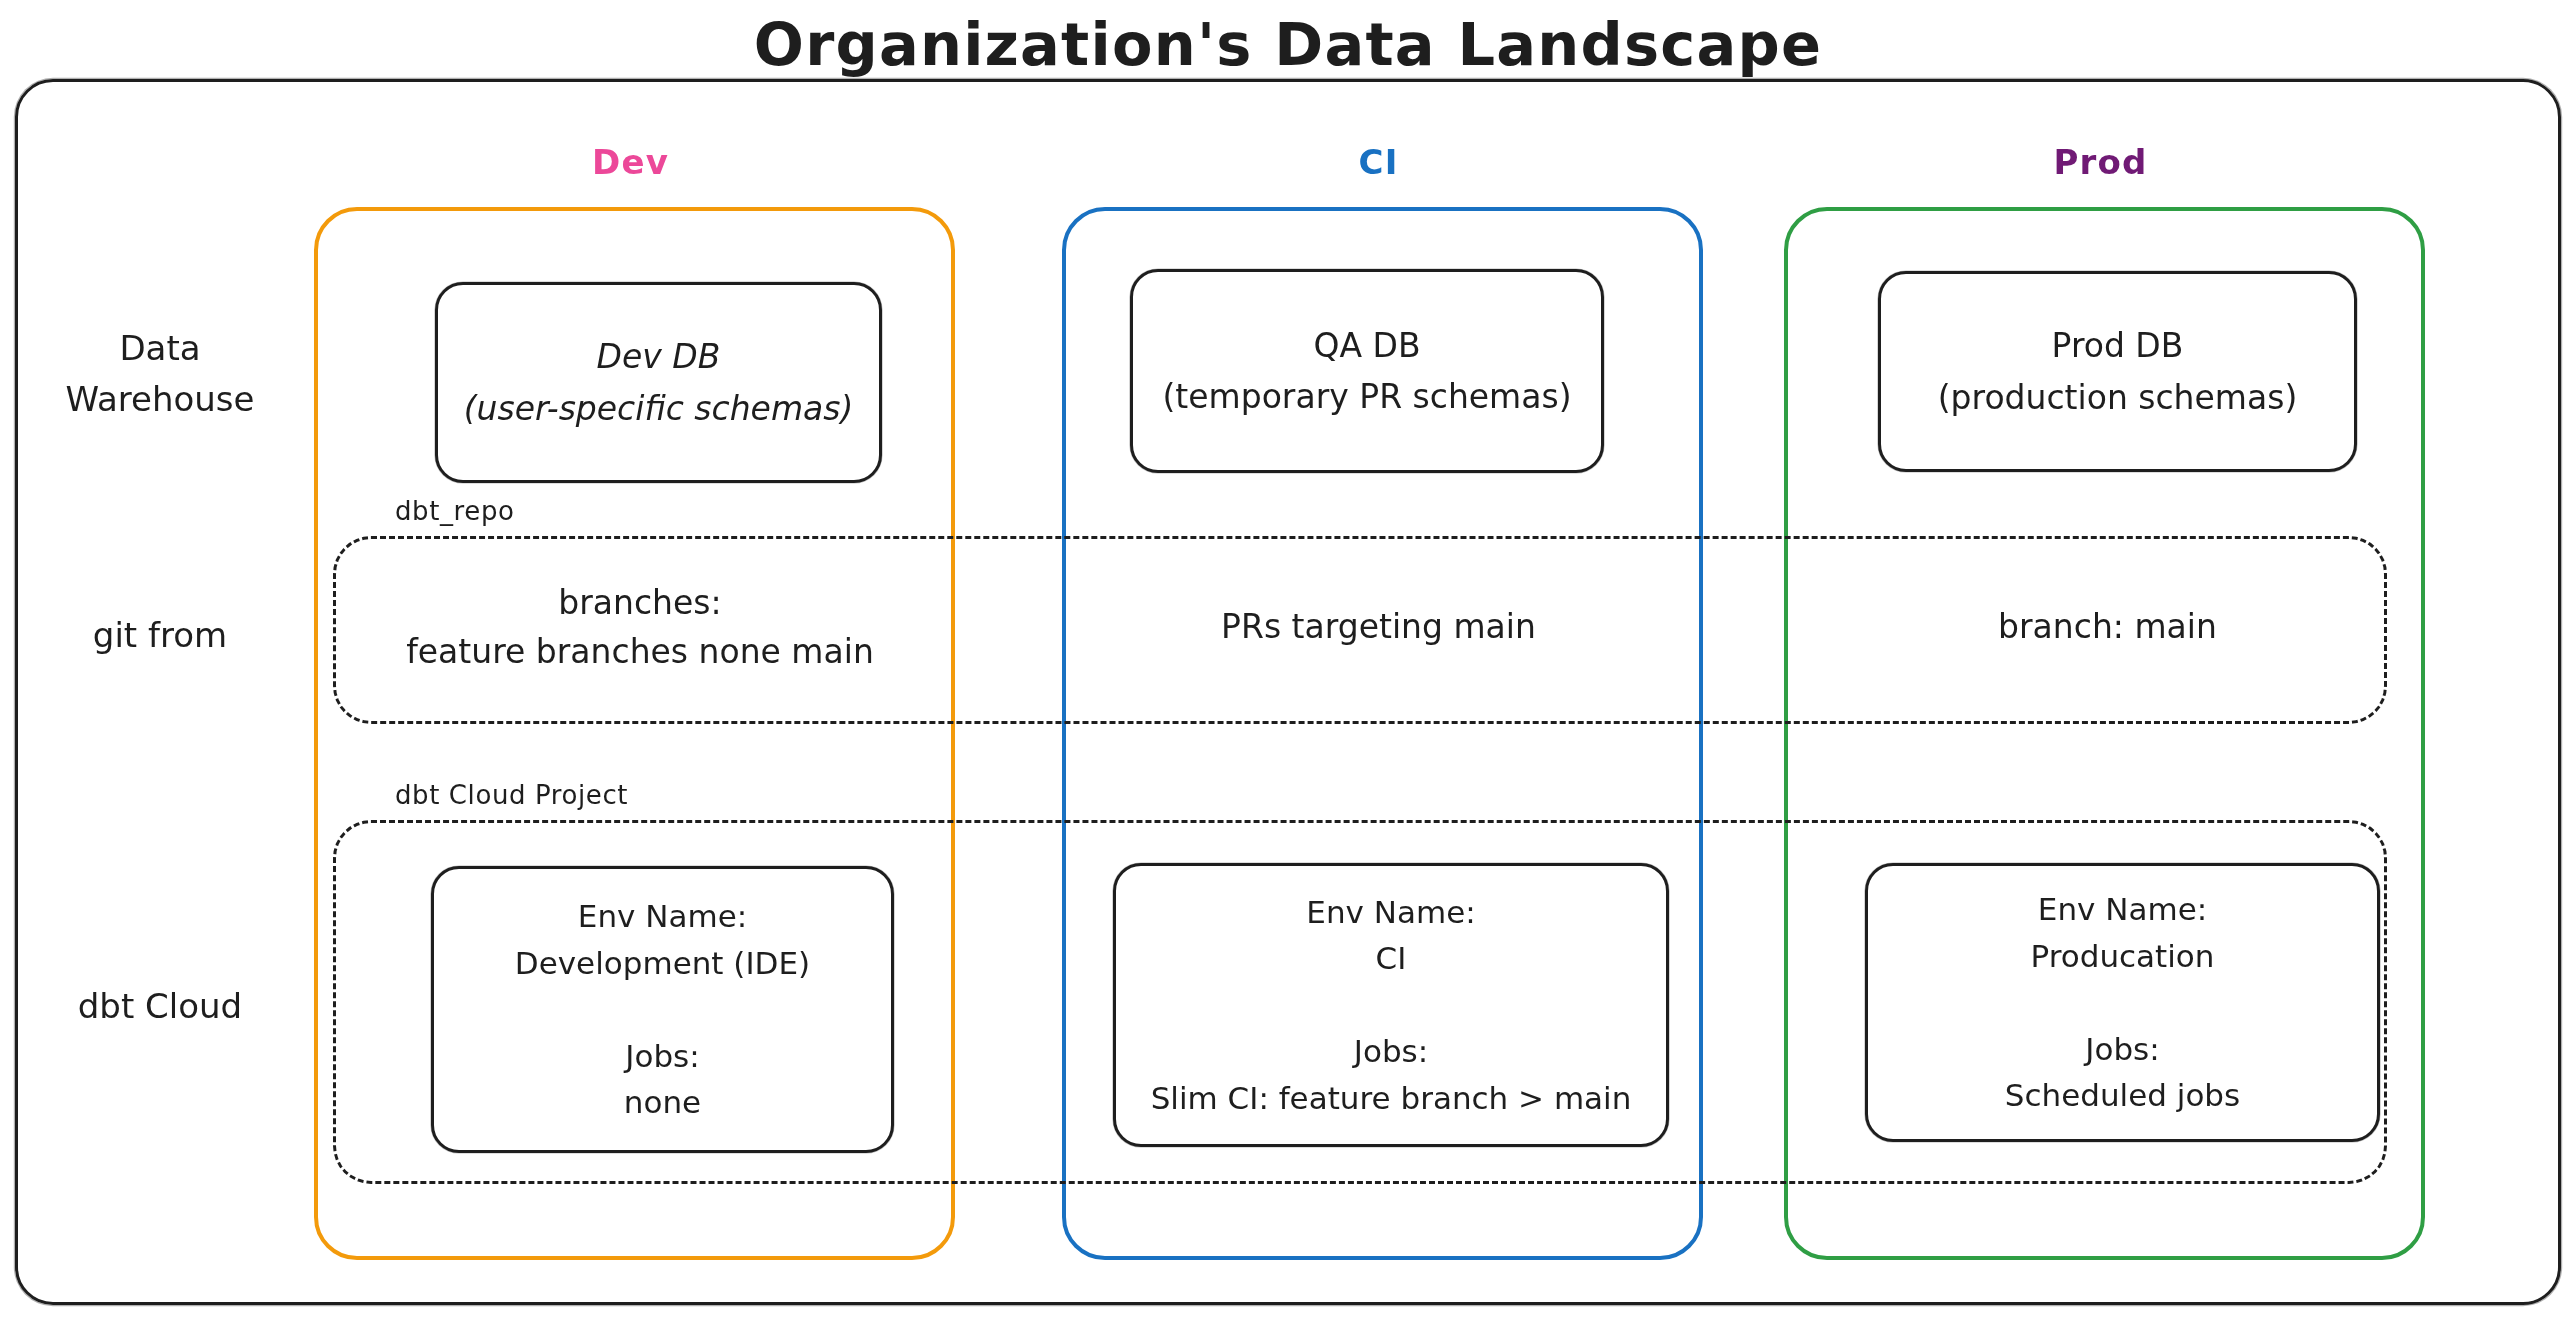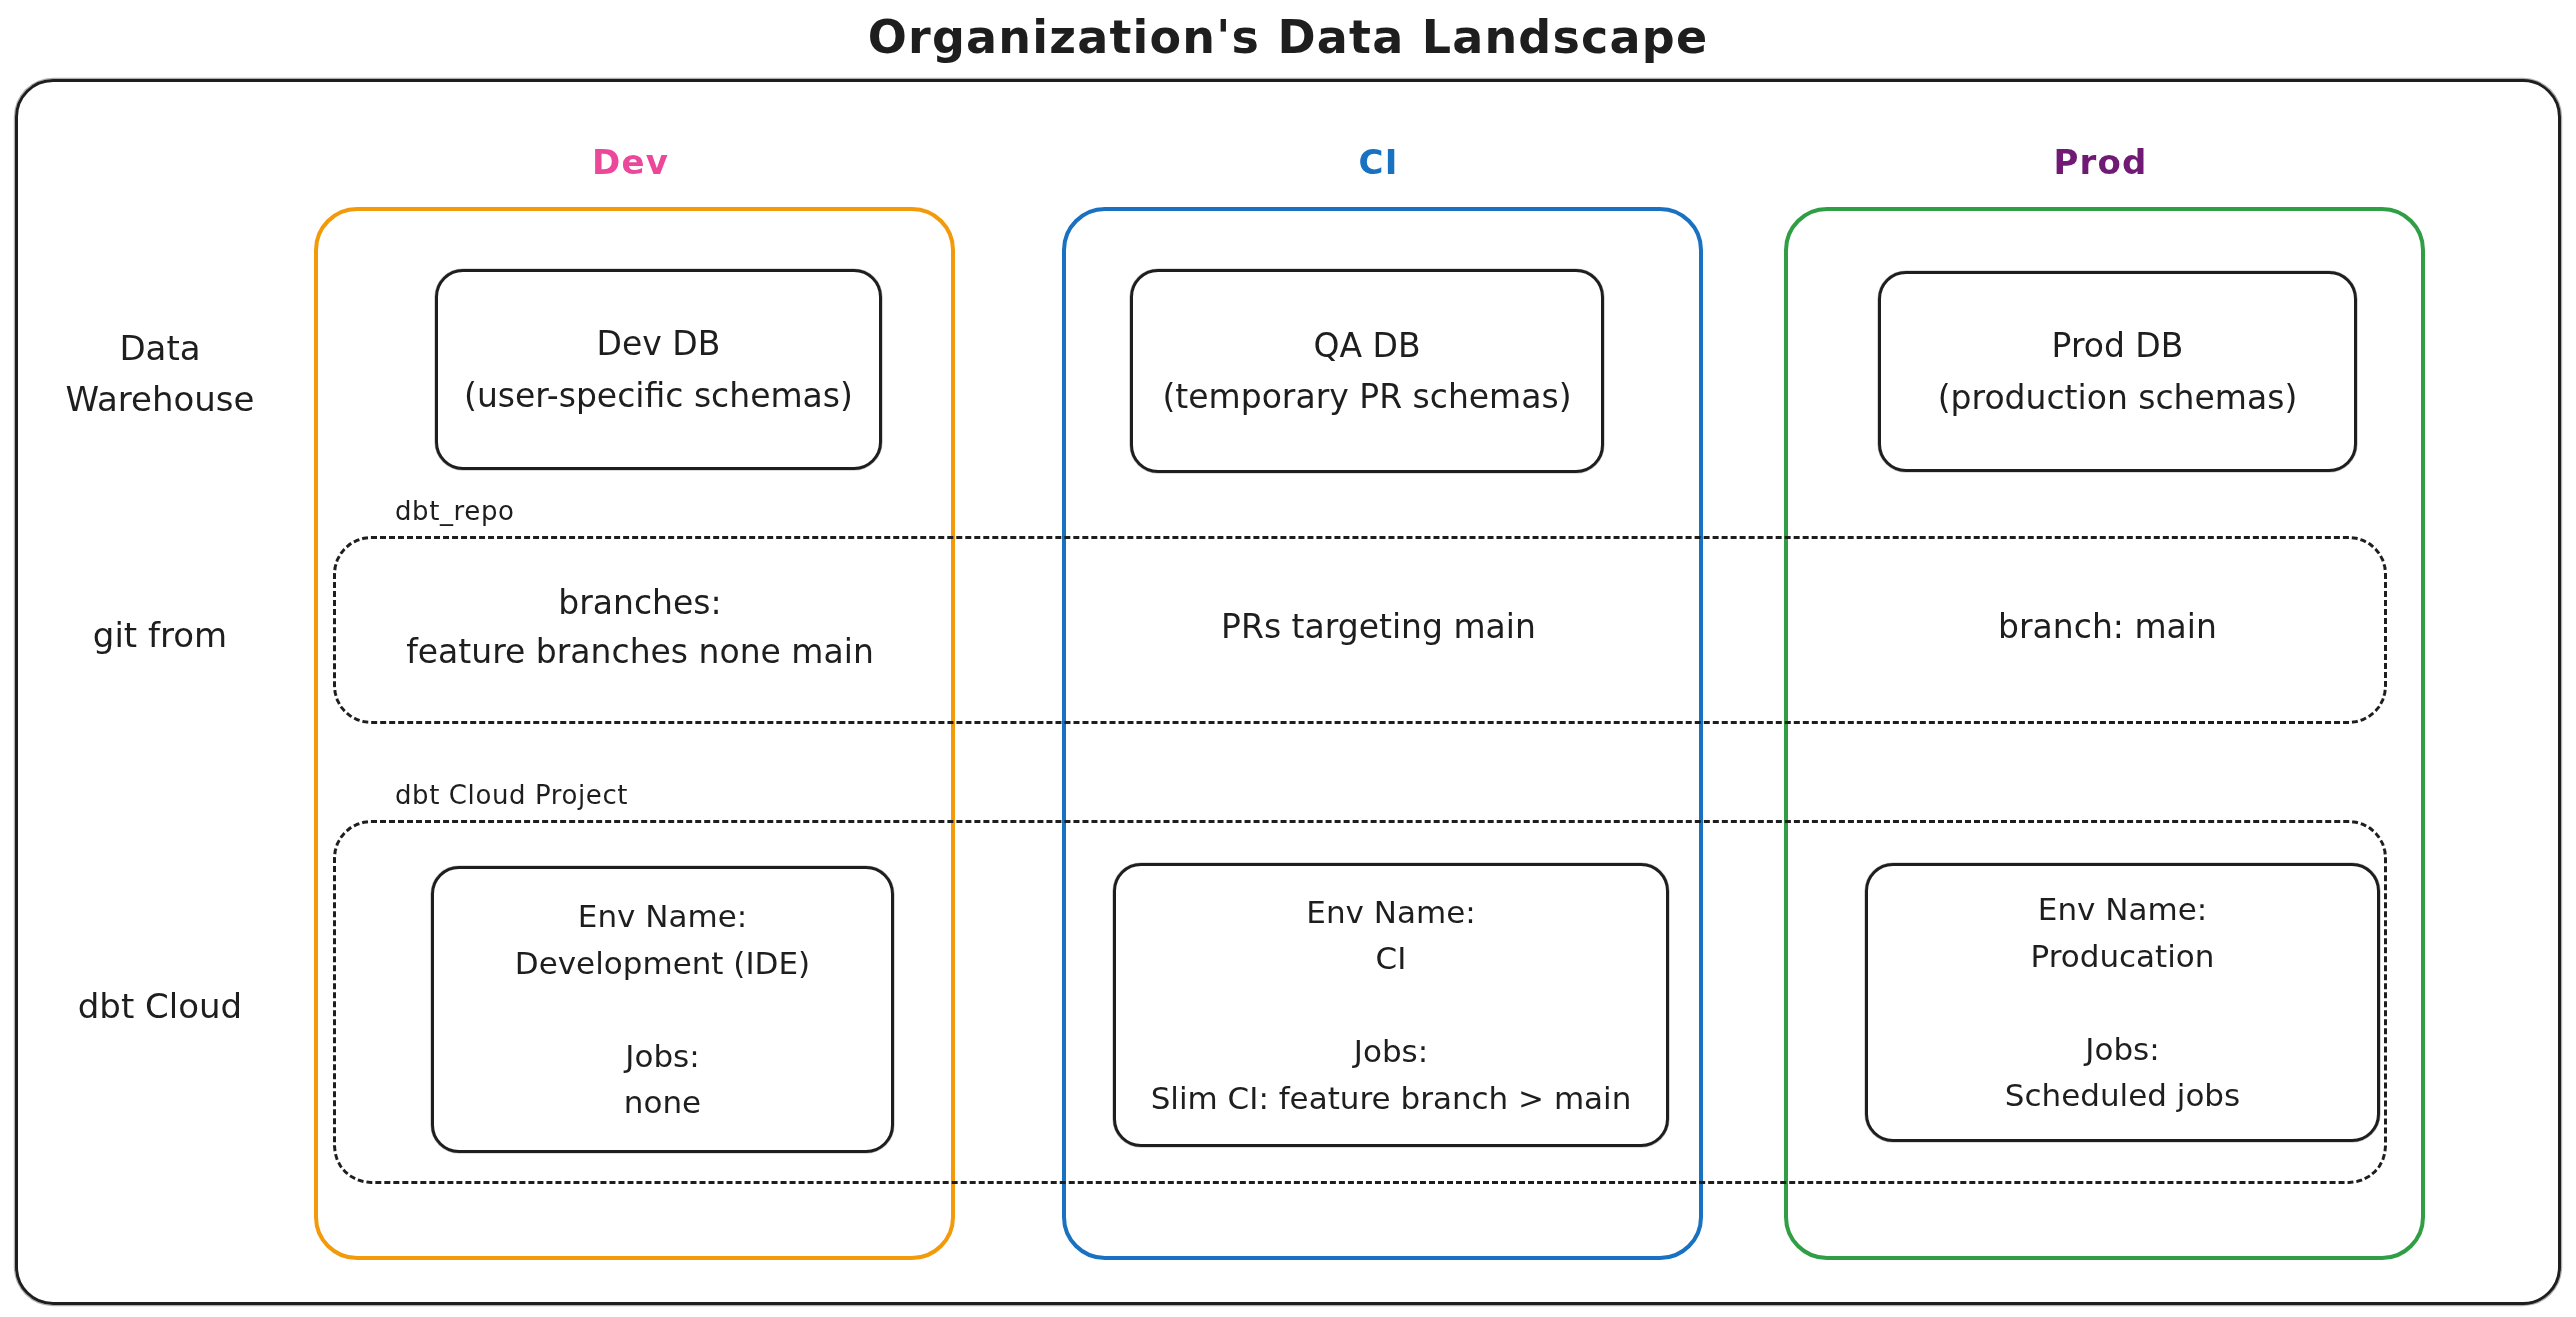--- a/index.html
+++ b/index.html
@@ -1,20 +1,20 @@
 <!DOCTYPE html>
 <html style="font-size:9.5px"><head>
 <meta charset="utf-8">
 <style>
   html,body{margin:0;padding:0;background:#ffffff;}
   body{font-family:"DejaVu Sans","Liberation Sans",sans-serif;color:#1e1e1e;}
   .canvas{position:relative;width:2576px;height:1317px;background:#ffffff;overflow:hidden;}
 
   .title{position:absolute;top:9.5px;left:0;width:100%;text-align:center;
-         font-size:46px;font-weight:600;letter-spacing:1.2px;}
+         font-size:59px;font-weight:600;letter-spacing:1.2px;}
 
   .frame{position:absolute;left:15px;top:79px;width:2540px;height:1220px;
          border:3.6px solid #1e1e1e;border-radius:38px;box-shadow:0 0 0 1.2px rgba(30,30,30,.35);}
 
   .colheader{position:absolute;top:142px;text-align:center;font-size:34px;font-weight:600;letter-spacing:1.2px;}
   .ch-dev{left:314px;width:633px;color:#ec4899;}
   .ch-ci{left:1062px;width:633px;color:#1971c2;}
   .ch-prod{left:1784px;width:633px;color:#701a75;}
 
   .colbox{position:absolute;top:207px;height:1045px;border-radius:43px;border:4.1px solid;z-index:1;}
@@ -34,21 +34,21 @@
   .db-dbt{top:820px;height:358px;}
 
   .grouplabel{position:absolute;font-size:26px;letter-spacing:0.6px;z-index:3;}
   .gl-git{left:395px;top:496px;}
   .gl-dbt{left:395px;top:780px;}
 
   .node{position:absolute;border:3.6px solid #1e1e1e;border-radius:28px;background:#ffffff;
         display:flex;align-items:center;justify-content:center;text-align:center;
         font-size:33px;line-height:1.55;white-space:pre-line;z-index:4;
         box-shadow:0 0 0 0.6px rgba(30,30,30,.3);}
-  .n-devdb{left:435px;top:269px;width:441px;height:195px;}
+  .n-devdb{left:435px;top:282px;width:441px;height:195px;font-style:italic;}
   .n-qadb{left:1130px;top:269px;width:468px;height:198px;}
   .n-proddb{left:1878px;top:271px;width:473px;height:195px;}
 
   .celltext{position:absolute;display:flex;align-items:center;justify-content:center;
             text-align:center;font-size:33px;line-height:1.5;white-space:pre-line;z-index:3;}
   .ct-git-dev{left:333px;top:536px;width:614px;height:182px;}
   .ct-git-ci{left:1062px;top:536px;width:633px;height:182px;}
   .ct-git-prod{left:1784px;top:536px;width:633px;height:182px;padding-left:7px;}
 
   .envnode{font-size:31px;line-height:1.5;}

